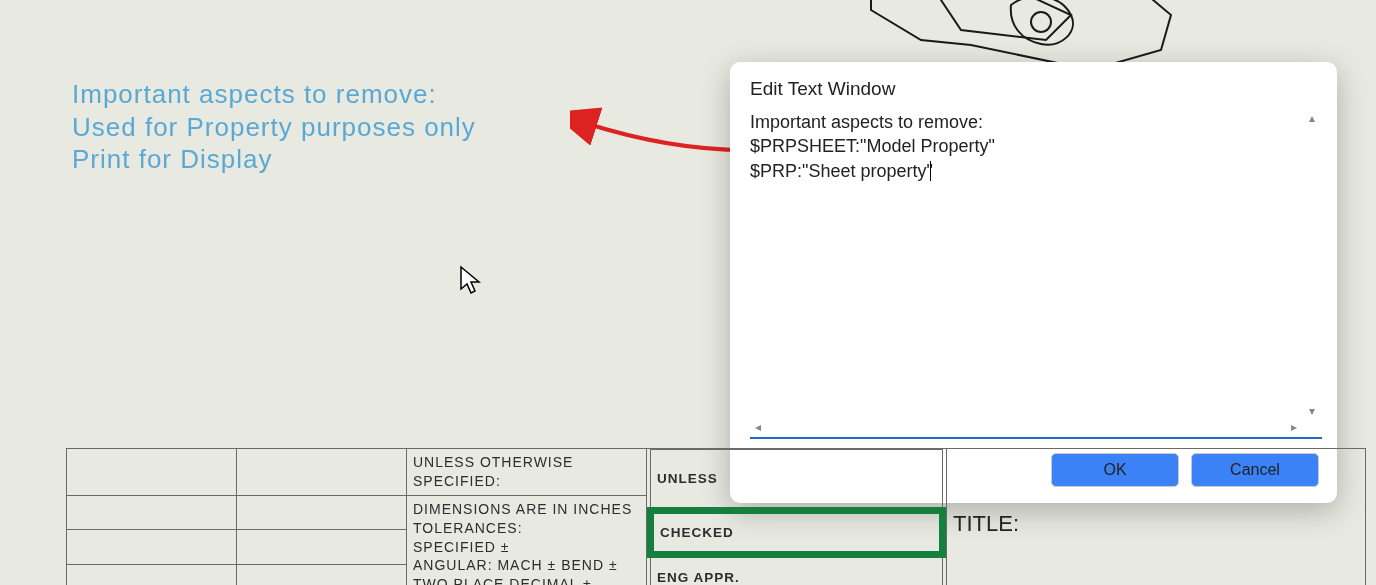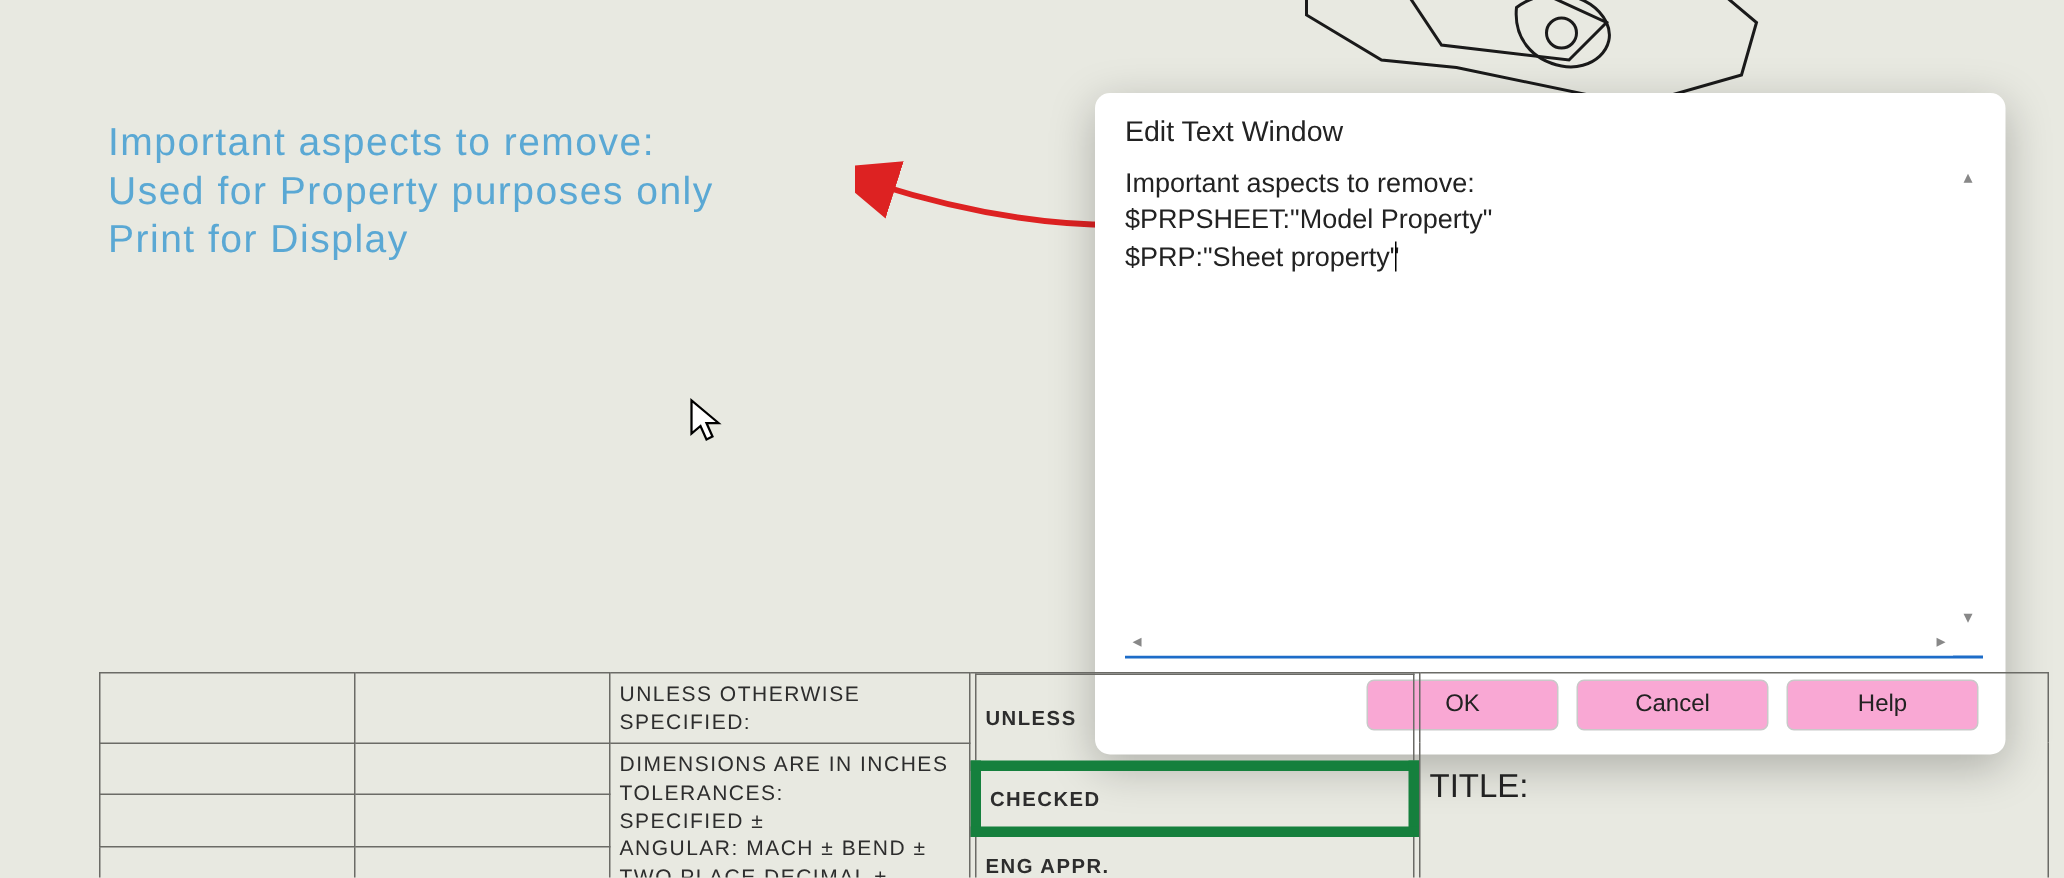--- a/index.html
+++ b/index.html
@@ -127,21 +127,21 @@
 
   .dialog-buttons {
     display: flex;
     justify-content: flex-end;
     gap: 12px;
     padding: 14px 18px 16px 18px;
   }
   .dlg-btn {
     min-width: 128px;
     height: 34px;
-    background: #f9a8d4;
+    background: #3b82f6;
     border: 1px solid #c9c9c9;
     border-radius: 5px;
     font-size: 16px;
     color: #222;
     cursor: pointer;
   }
 
   
   .titleblock {
     position: absolute;
@@ -228,21 +228,20 @@
       </div>
       <div class="fake-hscroll">
         <div class="sbtn left">◂</div>
         <div class="sbtn right">▸</div>
       </div>
     </div>
   </div>
   <div class="dialog-buttons">
     <button class="dlg-btn">OK</button>
     <button class="dlg-btn">Cancel</button>
-    <button class="dlg-btn">Help</button>
   </div>
 </div>
 
 <div class="titleblock">
   <table>
     <tbody>
         <tr class="tb-header">
       <td class="col-a"></td>
       <td class="col-b"></td>
       <td class="col-spec specblock">UNLESS OTHERWISE SPECIFIED:</td>

